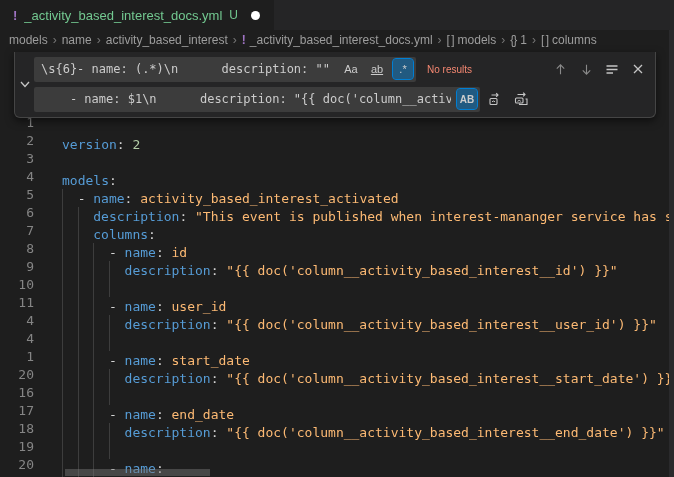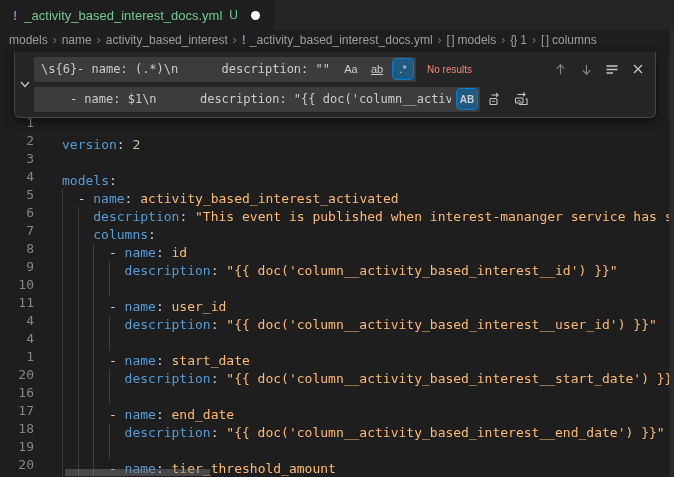--- a/index.html
+++ b/index.html
@@ -182,19 +182,19 @@
       <div class="line"><span class="ln">9</span><span class="code"><span class="ind"></span><span class="ind"></span><span class="ind"></span><span class="ind"></span></span></div>
       <div class="line"><span class="ln">10</span><span class="code"><span class="ind"></span><span class="ind"></span><span class="ind"></span><span class="tk-p">- </span><span class="tk-k">name</span><span class="tk-p">: </span><span class="tk-s">user_id</span></span></div>
       <div class="line"><span class="ln">11</span><span class="code"><span class="ind"></span><span class="ind"></span><span class="ind"></span><span class="ind"></span><span class="tk-k">description</span><span class="tk-p">: </span><span class="tk-s">"{{ doc('column__activity_based_interest__user_id') }}"</span></span></div>
       <div class="line"><span class="ln">4</span><span class="code"><span class="ind"></span><span class="ind"></span><span class="ind"></span><span class="ind"></span></span></div>
       <div class="line"><span class="ln">4</span><span class="code"><span class="ind"></span><span class="ind"></span><span class="ind"></span><span class="tk-p">- </span><span class="tk-k">name</span><span class="tk-p">: </span><span class="tk-s">start_date</span></span></div>
       <div class="line"><span class="ln">1</span><span class="code"><span class="ind"></span><span class="ind"></span><span class="ind"></span><span class="ind"></span><span class="tk-k">description</span><span class="tk-p">: </span><span class="tk-s">"{{ doc('column__activity_based_interest__start_date') }}"</span></span></div>
       <div class="line"><span class="ln">20</span><span class="code"><span class="ind"></span><span class="ind"></span><span class="ind"></span><span class="ind"></span></span></div>
       <div class="line"><span class="ln">16</span><span class="code"><span class="ind"></span><span class="ind"></span><span class="ind"></span><span class="tk-p">- </span><span class="tk-k">name</span><span class="tk-p">: </span><span class="tk-s">end_date</span></span></div>
       <div class="line"><span class="ln">17</span><span class="code"><span class="ind"></span><span class="ind"></span><span class="ind"></span><span class="ind"></span><span class="tk-k">description</span><span class="tk-p">: </span><span class="tk-s">"{{ doc('column__activity_based_interest__end_date') }}"</span></span></div>
       <div class="line"><span class="ln">18</span><span class="code"><span class="ind"></span><span class="ind"></span><span class="ind"></span><span class="ind"></span></span></div>
-      <div class="line"><span class="ln">19</span><span class="code"><span class="ind"></span><span class="ind"></span><span class="ind"></span><span class="tk-p">- </span><span class="tk-k">name</span><span class="tk-p">: </span><span class="tk-s">tier_threshold_amount</span></span></div>
+      <div class="line"><span class="ln">19</span><span class="code"><span class="ind"></span><span class="ind"></span><span class="ind"></span><span class="tk-p">- </span><span class="tk-k">name</span><span class="tk-p">: </span></span></div>
       <div class="line"><span class="ln">20</span><span class="code"><span class="ind"></span><span class="ind"></span><span class="ind"></span><span class="ind"></span><span class="tk-k">description</span><span class="tk-p">: </span><span class="tk-s">"{{ doc('column__activity_based_interest__tier_threshold_amount</span></span></div>
     </div>
 
   <div class="h-scroll"></div>
   <div class="overview-strip"></div>
 </div>
 
 </body></html>

